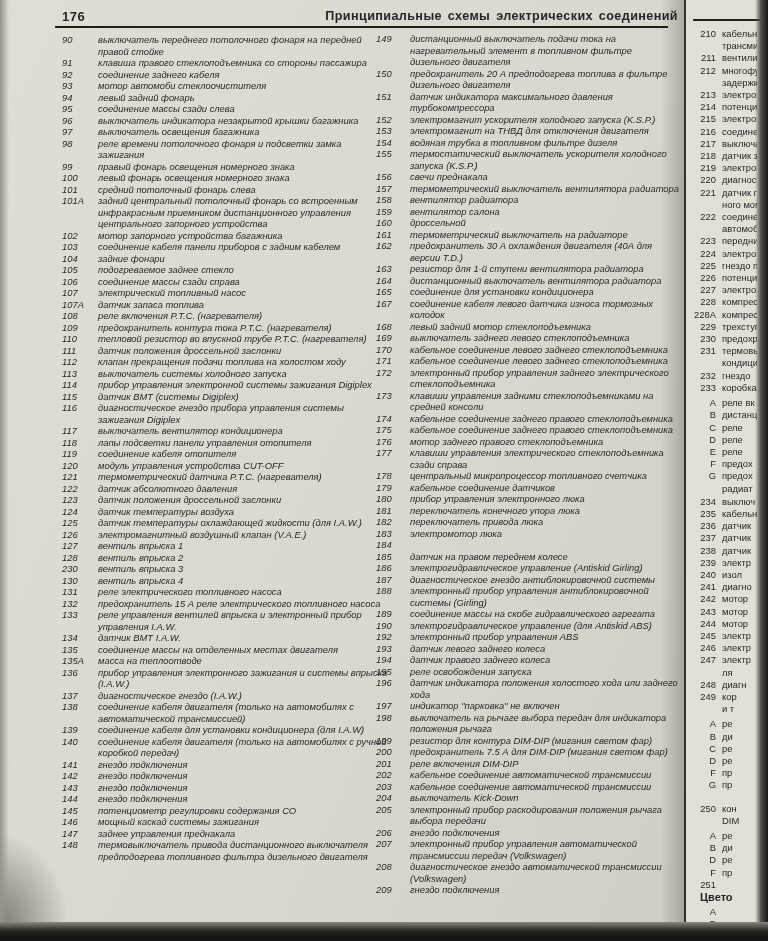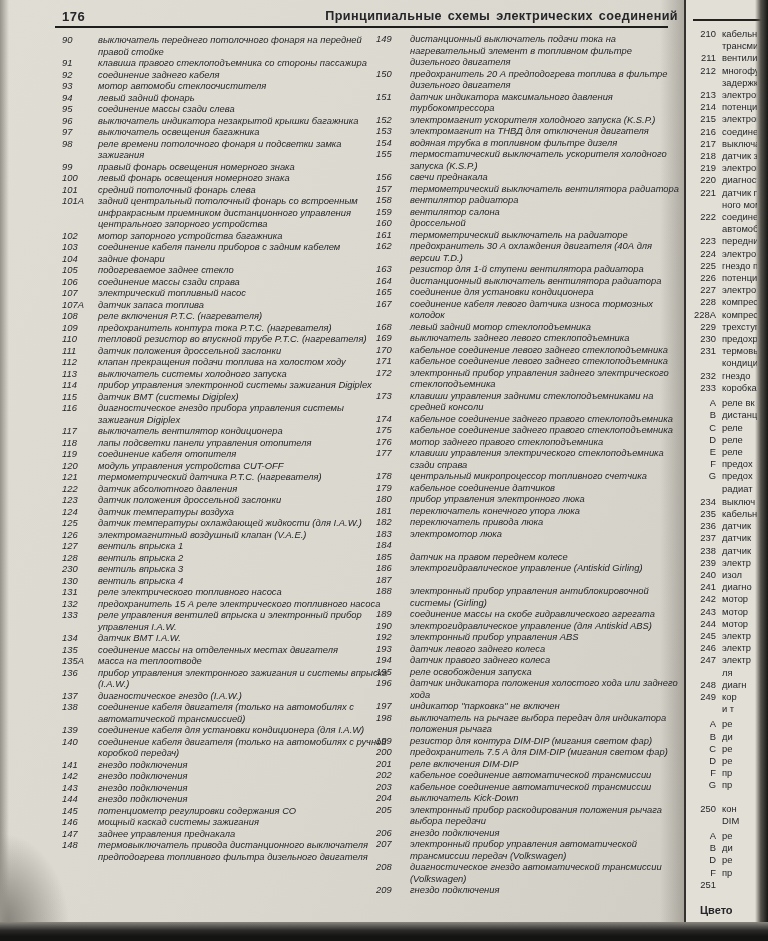--- a/index.html
+++ b/index.html
@@ -458,20 +458,21 @@
     <div class="row">
       <span class="num">185</span>
       <span class="txt">датчик на правом переднем колесе</span>
     </div>
     <div class="row">
       <span class="num">186</span>
       <span class="txt">электрогидравлическое управление (Antiskid Girling)</span>
     </div>
     <div class="row">
       <span class="num">187</span>
+      <span class="txt">диагностическое гнездо антиблокировочной системы</span>
     </div>
     <div class="row">
       <span class="num">188</span>
       <span class="txt">электронный прибор управления антиблокировочной системы (Girling)</span>
     </div>
     <div class="row">
       <span class="num">189</span>
       <span class="txt">соединение массы на скобе гидравлического агрегата</span>
     </div>
     <div class="row">
@@ -916,21 +917,21 @@
       <span class="slines">
         <div class="sline">пр</div>
       </span>
     </div>
     <div class="srow">
       <span class="num">251</span>
       <span class="slines">
         <div class="sline"></div>
       </span>
     </div>
-    <div class="sheading" style="margin-top: 13px;">Цвето</div>
+    <div class="sheading" style="">Цвето</div>
     <div class="srow" style="margin-top: 3px;">
       <span class="num">A</span>
       <span class="slines">
         <div class="sline"></div>
       </span>
     </div>
     <div class="srow">
       <span class="num">B</span>
       <span class="slines">
         <div class="sline"></div>

